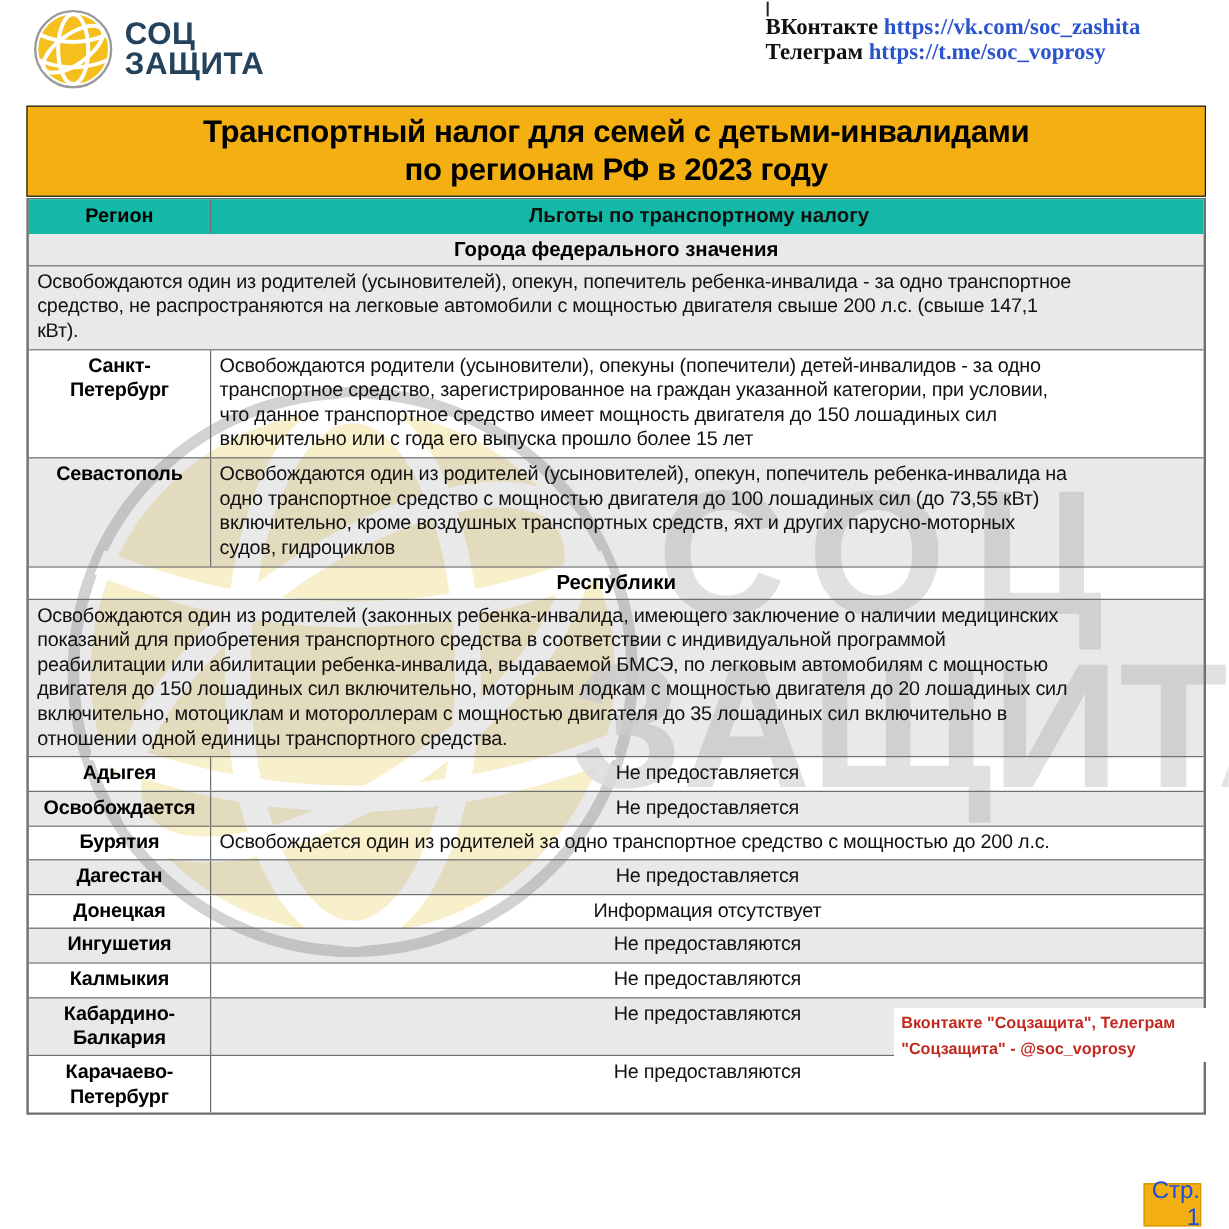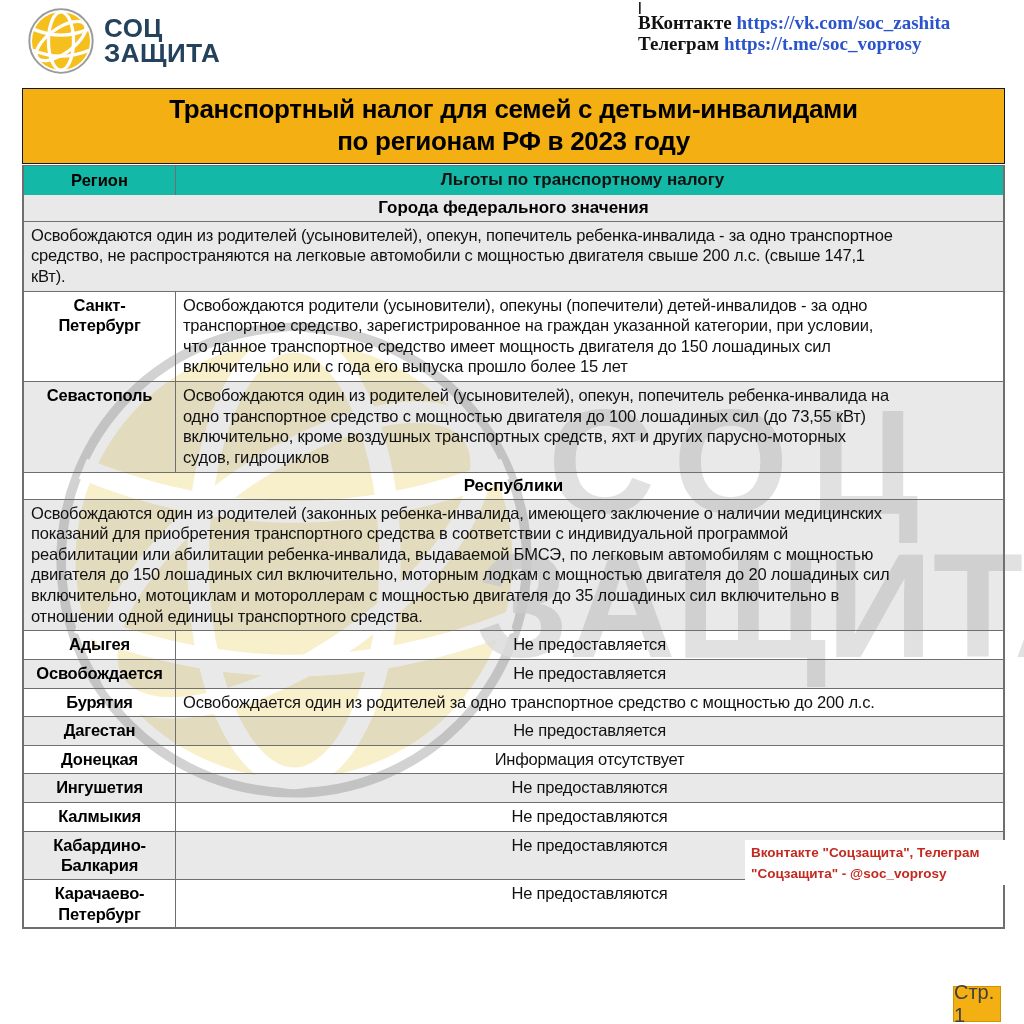--- a/index.html
+++ b/index.html
@@ -35,21 +35,21 @@
   .cell-benefit { flex:1; padding:3px 110px 4px 7px; font-size:16.5px; line-height:1.25; color:#111; }
   .cell-benefit.center { text-align:center; padding-right:7px; }
   .head-row .cell-benefit { text-align:center; padding-right:21px; font-size:17px; }
   .section-row { justify-content:center; font-weight:bold; font-size:17px; padding:3px 0; text-align:right; }
   .letter-tight { letter-spacing:-0.2px; }
 
   
   .stamp { position:absolute; z-index:2; left:745px; top:840px; width:268px; height:45px; background:#ffffff; color:#C3291F; font-weight:bold; font-size:13.5px; line-height:1.55; padding:3px 6px; }
 
   
-  .page-badge { position:absolute; z-index:2; left:953px; top:986px; width:48px; height:36px; background:#F4B013; border:1px solid #cf9500; display:flex; align-items:center; justify-content:center; font-size:20px; color:#404040; }
+  .page-badge { position:absolute; z-index:2; left:953px; top:986px; width:48px; height:36px; background:#F4B013; border:1px solid #cf9500; display:flex; align-items:center; justify-content:center; font-size:20px; color:#1d4ed8;text-align:right; }
 </style>
 </head>
 <body>
 
 <div class="page">
 
   <svg class="watermark wm-globe" viewBox="0 0 100 100">
     <circle cx="50" cy="50" r="48.5" fill="none" stroke="#d2d2d2" stroke-width="2"></circle>
     <circle cx="50" cy="50" r="45.5" fill="#F8EFCB"></circle>
     <g fill="none" stroke="#ffffff" stroke-width="4.5">

